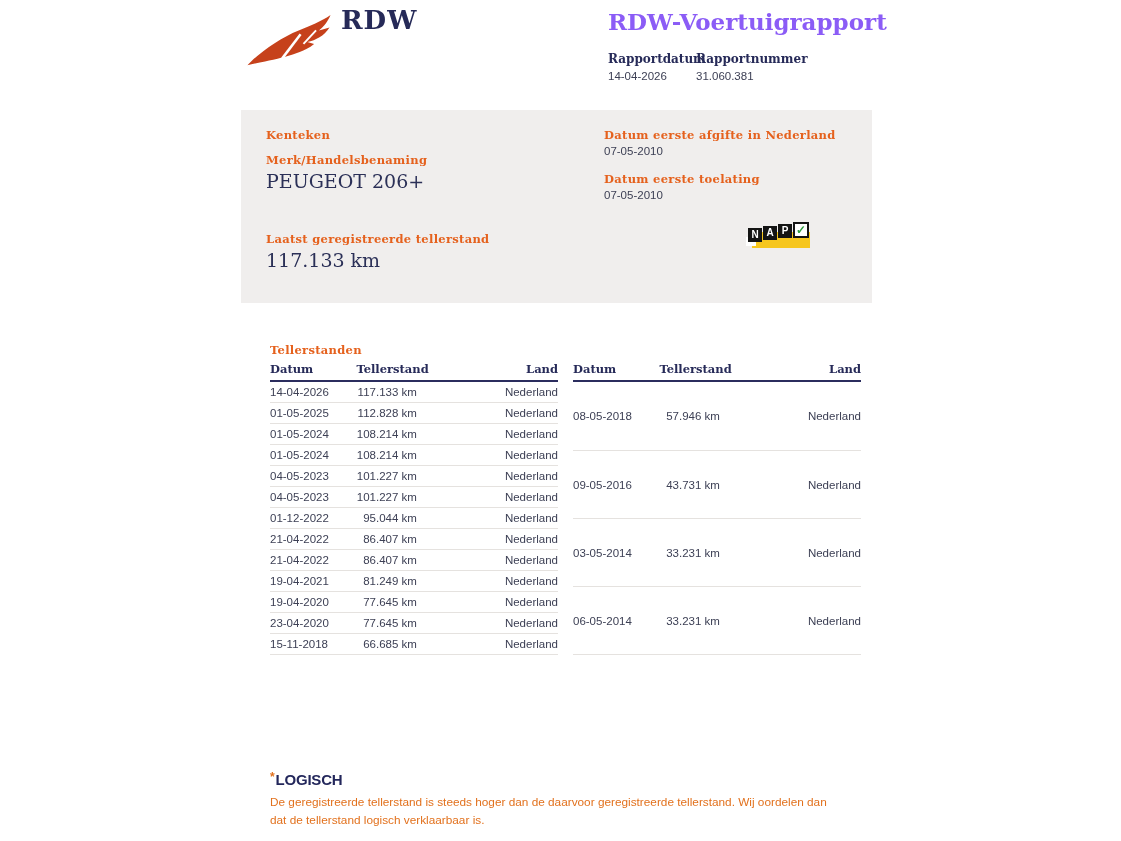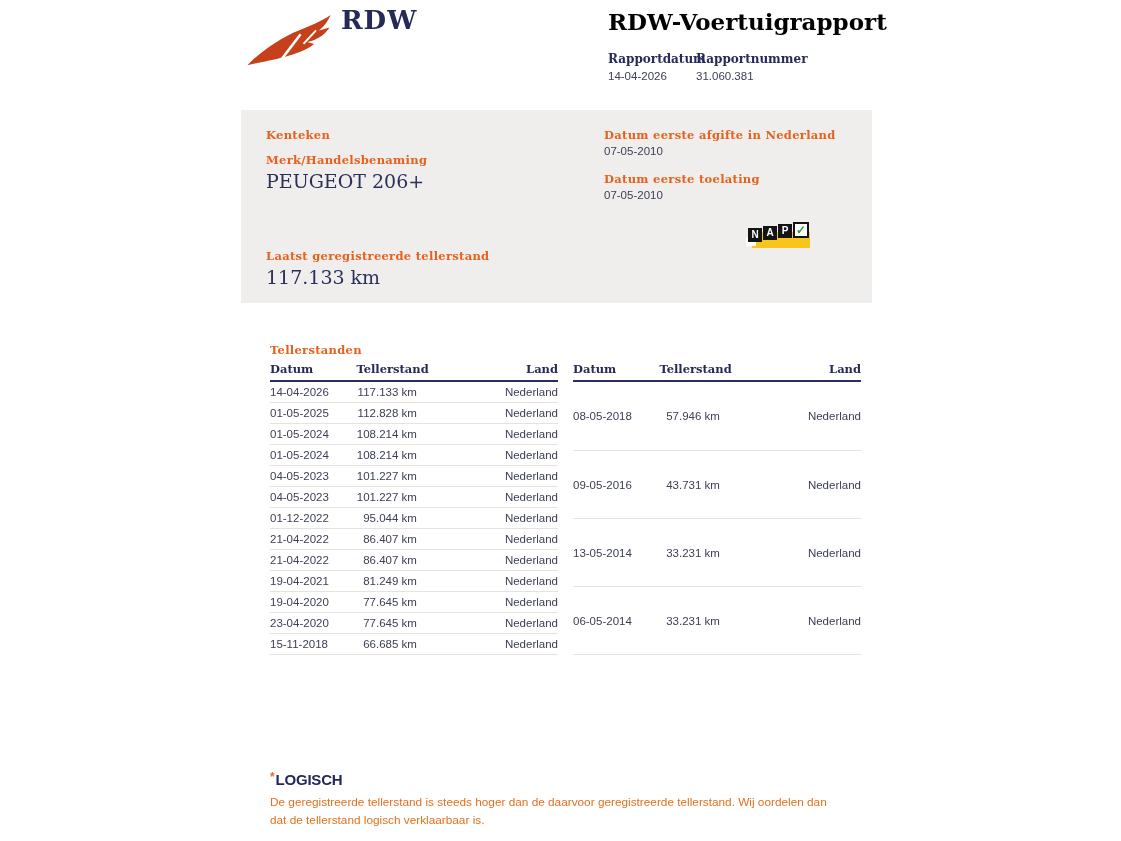--- a/index.html
+++ b/index.html
@@ -7,40 +7,40 @@
   body { width:1121px; height:841px; font-family:"Liberation Sans", sans-serif; }
   .page { position:relative; width:1121px; height:841px; background:#ffffff; overflow:hidden; }
 
   
   .logo-wing { position:absolute; left:246px; top:13px; width:86px; height:56px; }
   .logo-text { position:absolute; left:341px; top:5px;
                font-family:"DejaVu Serif", serif; font-weight:bold; font-size:26px;
                letter-spacing:1px; color:#262a58; }
   .doc-title { position:absolute; left:608px; top:8px;
                font-family:"DejaVu Serif", serif; font-weight:bold; font-size:23px;
-               color:#000000; }
+               color:#8b5cf6; }
   .report-meta { position:absolute; left:608px; top:52px; display:flex; }
   .meta-col { margin-right:0; }
   .meta-col:first-child { width:88px; }
   .meta-label { display:block; font-family:"DejaVu Serif", serif; font-weight:bold;
                 font-size:12px; color:#262a58; }
   .meta-value { display:block; margin-top:4px; font-size:11.5px; color:#3d4055; }
 
   
   .panel { position:absolute; left:241px; top:110px; width:631px; height:193px;
            background:#f0eeed; }
   .olabel { font-family:"DejaVu Serif", serif; font-weight:bold; font-size:11.5px;
             letter-spacing:.3px; color:#e5611d; }
   .big-value { margin-top:3px; font-family:"DejaVu Serif", serif; font-weight:normal;
                font-size:19px; color:#2b3057; }
   .small-value { margin-top:3px; font-size:11.5px; color:#3d4055; }
   .panel-left  { position:absolute; left:25px; top:18px; }
   .panel-right { position:absolute; left:363px; top:18px; }
   .merk-label   { margin-top:11px; }
-  .laatst-label { margin-top:57px; }
+  .laatst-label { margin-top:40px; }
   .toelating-label { margin-top:15px; }
   .oordeel { margin-top:24px; font-weight:bold; font-size:17.5px; line-height:24px;
              letter-spacing:-0.2px; color:#24285c; }
 
   
   .nap { position:absolute; left:505px; top:112px; width:68px; height:30px; }
   .nap i, .nap b, .nap span { position:absolute; display:block; }
   .nap-yellow { left:6px; top:10px; width:58px; height:16px; background:#f6c61e; }
   .nap-white-corner { left:0; top:15px; width:10px; height:9px; background:#ffffff; }
   .nap-letter { width:14px; height:14px; background:#141414; color:#ffffff;
@@ -238,21 +238,21 @@
               <td class="col-land">Nederland</td>
             </tr>
 
             <tr>
               <td class="col-datum">09-05-2016</td>
               <td class="col-teller">43.731 km</td>
               <td class="col-land">Nederland</td>
             </tr>
 
             <tr>
-              <td class="col-datum">13-05-2014</td>
+              <td class="col-datum">03-05-2014</td>
               <td class="col-teller">33.231 km</td>
               <td class="col-land">Nederland</td>
             </tr>
 
             <tr>
               <td class="col-datum">06-05-2014</td>
               <td class="col-teller">33.231 km</td>
               <td class="col-land">Nederland</td>
             </tr>
           </tbody>

